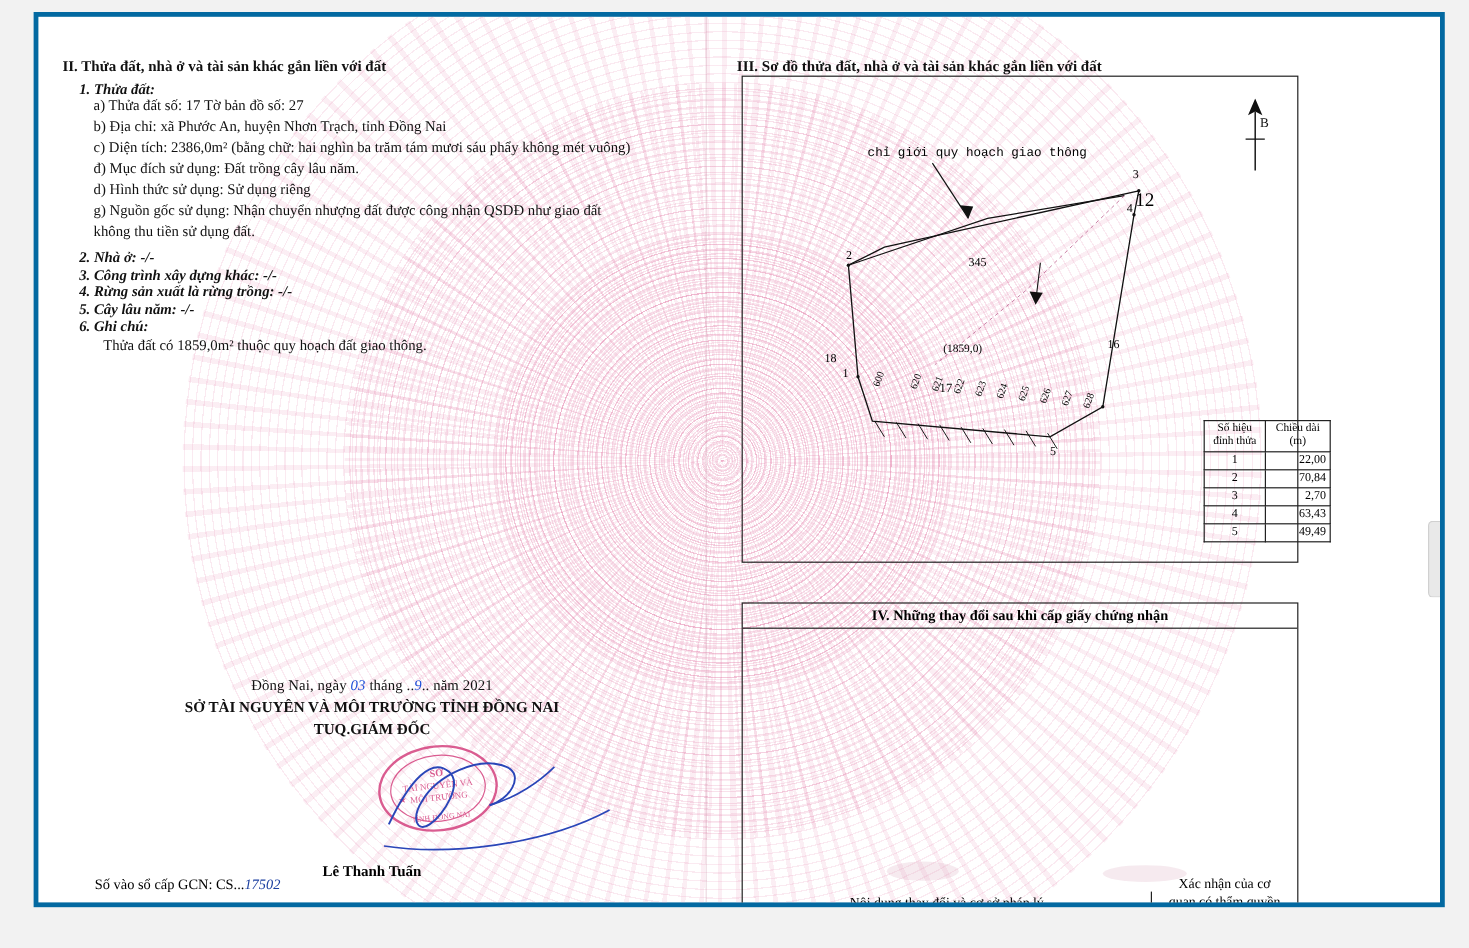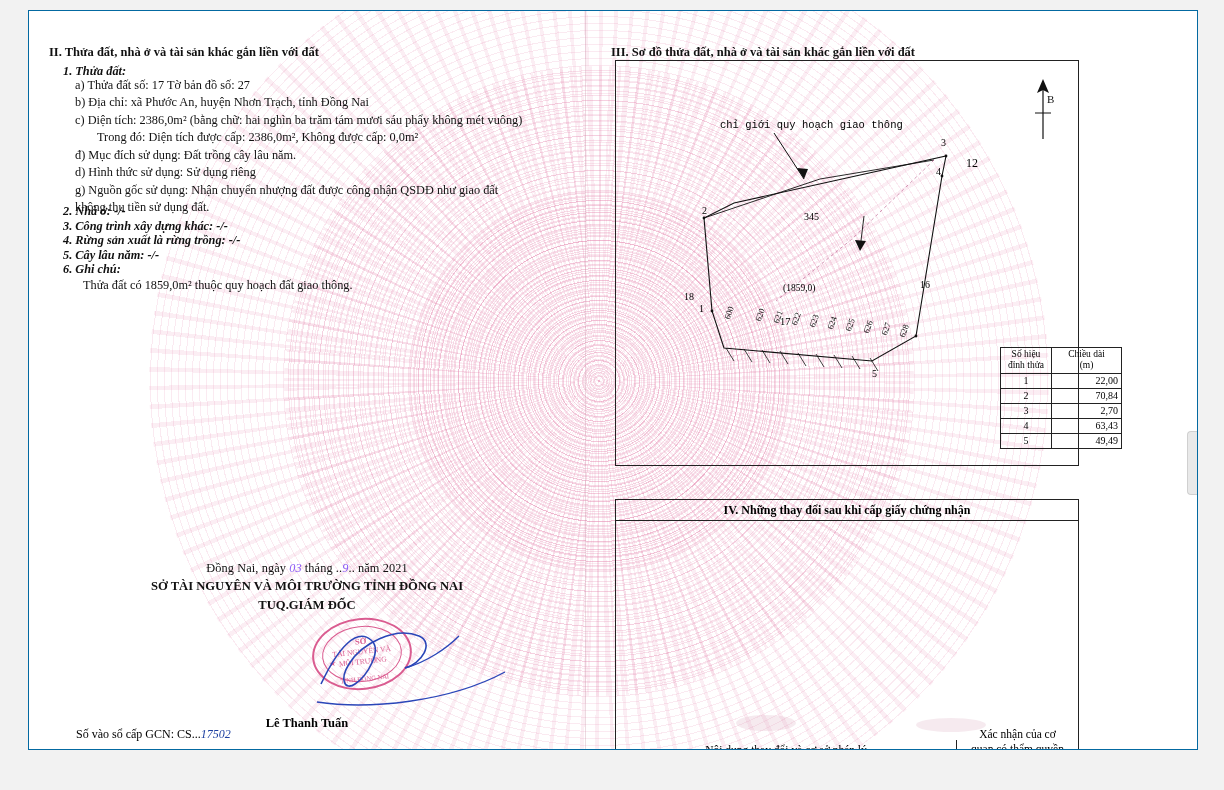--- a/index.html
+++ b/index.html
@@ -13,21 +13,21 @@
     overflow: hidden;
     font-family: "Liberation Serif", serif;
   }
   #page {
     position: absolute;
     left: 28px;
     top: 10px;
     width: 1168px;
     height: 738px;
     background: #ffffff;
-    border: 1px solid #0369a1;
+    border: 4px solid #0369a1;
     overflow: hidden;
   }
   
   .guilloche {
     position: absolute;
     left: 120px;
     top: -80px;
     width: 900px;
     height: 900px;
     border-radius: 50%;
@@ -115,21 +115,21 @@
     top: 548px;
     width: 556px;
     text-align: center;
     font-size: 12.3px;
     color: #111;
     line-height: 1.5;
   }
   .sig .place { letter-spacing: 0.1px; }
   .sig .hw {
     font-family: "Liberation Serif", serif;
-    color: #8b5cf6;
+    color: #1d4ed8;
     font-style: italic;
   }
   .sig .org { font-weight: bold; font-size: 12.6px; }
   .stamp {
     position: absolute;
     left: 283px;
     top: 607px;
     width: 96px;
     height: 68px;
     border: 2px solid #d4417e;
@@ -209,21 +209,21 @@
     right: 22px;
     top: 18px;
     width: 26px;
     height: 64px;
     color: #111;
   }
   .leg-tbl {
     position: absolute;
     left: 384px;
     top: 286px;
-    width: 122px;
+    width: 106px;
     border-collapse: collapse;
     font-size: 10px;
     background: rgba(255,255,255,0.0);
     padding-left: 44px;
   }
   .leg-tbl th, .leg-tbl td {
     border: 1px solid #222;
     padding: 1px 3px;
     font-weight: normal;
     line-height: 1.2;
@@ -285,21 +285,20 @@
 
   <div class="left">
     <div class="sec-title l2-title">II. Thửa đất, nhà ở và tài sản khác gắn liền với đất</div>
 
     <div class="blk lbl-1 ital-b">1. Thửa đất:</div>
 
     <div class="blk body-1">
       <div>a) Thửa đất số:  17        Tờ bản đồ số:   27</div>
       <div>b) Địa chỉ: xã Phước An, huyện Nhơn Trạch, tỉnh Đồng Nai</div>
       <div>c) Diện tích: 2386,0m² (bằng chữ: hai nghìn ba trăm tám mươi sáu phẩy không mét vuông)</div>
-      <div class="indent">Trong đó: Diện tích được cấp: 2386,0m²,            Không được cấp: 0,0m²</div>
       <div>đ) Mục đích sử dụng: Đất trồng cây lâu năm.</div>
       <div>d) Hình thức sử dụng: Sử dụng riêng</div>
       <div>g) Nguồn gốc sử dụng: Nhận chuyển nhượng đất được công nhận QSDĐ như giao đất</div>
       <div>không thu tiền sử dụng đất.</div>
     </div>
 
     <div class="blk lbl-2 ital-b">2. Nhà ở: -/-</div>
     <div class="blk lbl-3 ital-b">3. Công trình xây dựng khác:  -/-</div>
     <div class="blk lbl-4 ital-b">4. Rừng sản xuất là rừng trồng:  -/-</div>
     <div class="blk lbl-5 ital-b">5. Cây lâu năm:  -/-</div>
@@ -377,21 +376,21 @@
           <circle cx="330" cy="95" r="1.4"></circle>
           <circle cx="326" cy="115" r="1.4"></circle>
           <circle cx="300" cy="275" r="1.4"></circle>
         </g>
       </svg>
 
       <div style="position:absolute;left:104px;top:58px;font-size:10.5px;font-family:Liberation Mono, monospace;">chỉ giới quy hoạch giao thông</div>
       <div style="position:absolute;left:188px;top:150px;font-size:10px;">345</div>
       <div style="position:absolute;left:68px;top:230px;font-size:10px;">18</div>
       <div style="position:absolute;left:304px;top:218px;font-size:10px;">16</div>
-      <div style="position:absolute;left:350px;top:95px;font-size:12px;">12</div>
+      <div style="position:absolute;left:327px;top:95px;font-size:16px;">12</div>
       <div style="position:absolute;left:167px;top:222px;font-size:9.5px;">(1859,0)</div>
       <div style="position:absolute;left:166px;top:222px;font-size:0;"></div>
       <div style="position:absolute;left:162px;top:224px;font-size:0;"></div>
       <div style="position:absolute;left:164px;top:255px;font-size:10.5px;">17</div>
 
       <div style="position:absolute;left:86px;top:144px;font-size:10px;">2</div>
       <div style="position:absolute;left:83px;top:242px;font-size:10px;">1</div>
       <div style="position:absolute;left:325px;top:76px;font-size:10px;">3</div>
       <div style="position:absolute;left:320px;top:105px;font-size:10px;">4</div>
       <div style="position:absolute;left:256px;top:307px;font-size:10px;">5</div>

